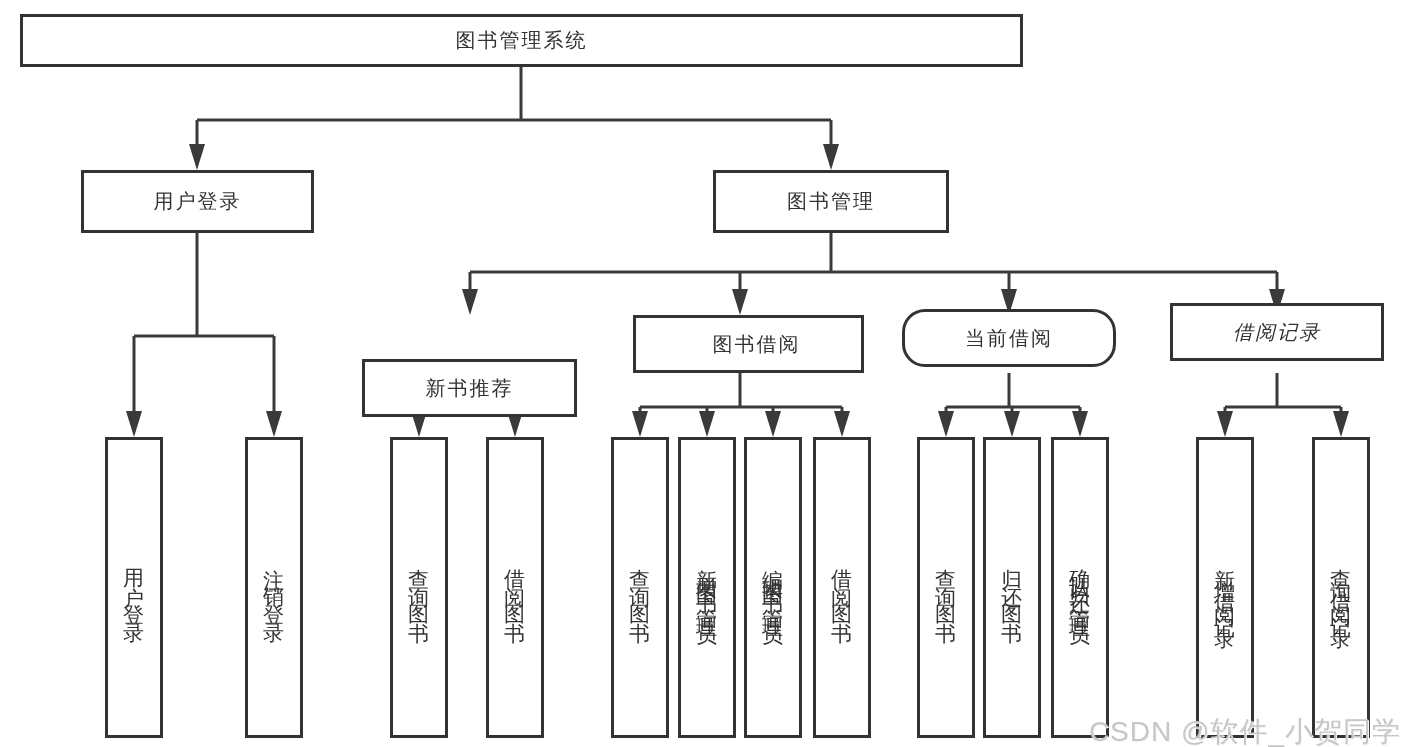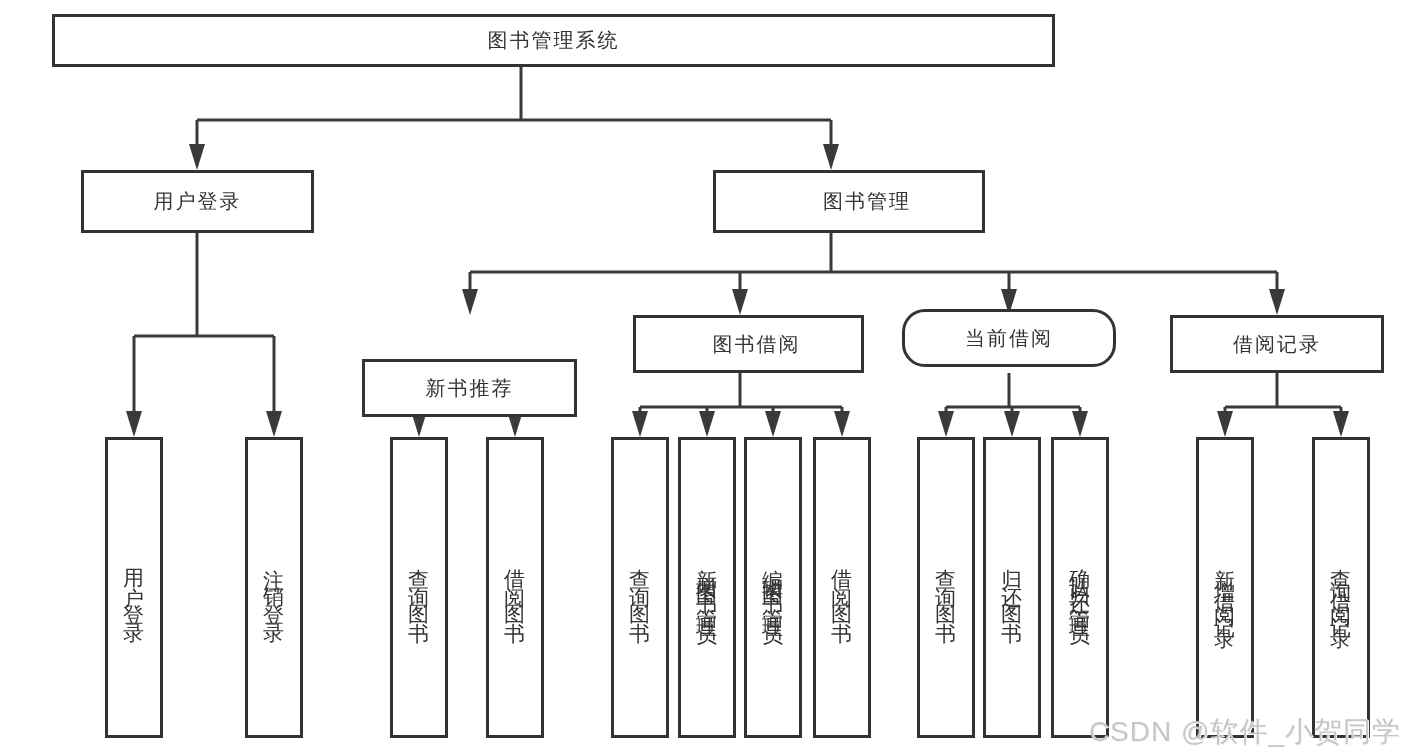--- a/index.html
+++ b/index.html
@@ -127,41 +127,41 @@
     <polygon points="1072,411 1088,411 1080,437"></polygon>
 
     <line x1="1277" y1="373" x2="1277" y2="407"></line>
     <line x1="1225" y1="407" x2="1341" y2="407"></line>
     <line x1="1225" y1="407" x2="1225" y2="414"></line>
     <line x1="1341" y1="407" x2="1341" y2="414"></line>
     <polygon points="1217,411 1233,411 1225,437"></polygon>
     <polygon points="1333,411 1349,411 1341,437"></polygon>
   </svg>
 
-  <div class="box h" style="left:20px;top:14px;width:997px;height:47px;margin-left:32px;">
+  <div class="box h" style="left:20px;top:14px;width:997px;height:47px;">
     <span>图书管理系统</span>
   </div>
 
   <div class="box h" style="left:81px;top:170px;width:227px;height:57px;">
     <span>用户登录</span>
   </div>
-  <div class="box h" style="left:713px;top:170px;width:230px;height:57px;padding-left:36px;">
+  <div class="box h" style="left:713px;top:170px;width:230px;height:57px;">
     <span>图书管理</span>
   </div>
 
   <div class="box h" style="left:362px;top:315px;width:209px;height:52px;margin-top:44px;">
     <span>新书推荐</span>
   </div>
   <div class="box h" style="left:633px;top:315px;width:209px;height:52px;padding-left:16px;">
     <span>图书借阅</span>
   </div>
   <div class="box h" style="left:902px;top:309px;width:208px;height:52px;border-radius:23px;">
     <span>当前借阅</span>
   </div>
-  <div class="box h" style="left:1170px;top:315px;width:208px;height:52px;">
+  <div class="box h" style="left:1170px;top:303px;width:208px;height:52px;font-style:italic;">
     <span>借阅记录</span>
   </div>
 
   <div class="box leaf" style="left:105px;top:437px;width:52px;height:295px;">
     <span class="sp4">用户登录</span>
   </div>
   <div class="box leaf" style="left:245px;top:437px;width:52px;height:295px;">
     <span class="sp4">注销登录</span>
   </div>
 

